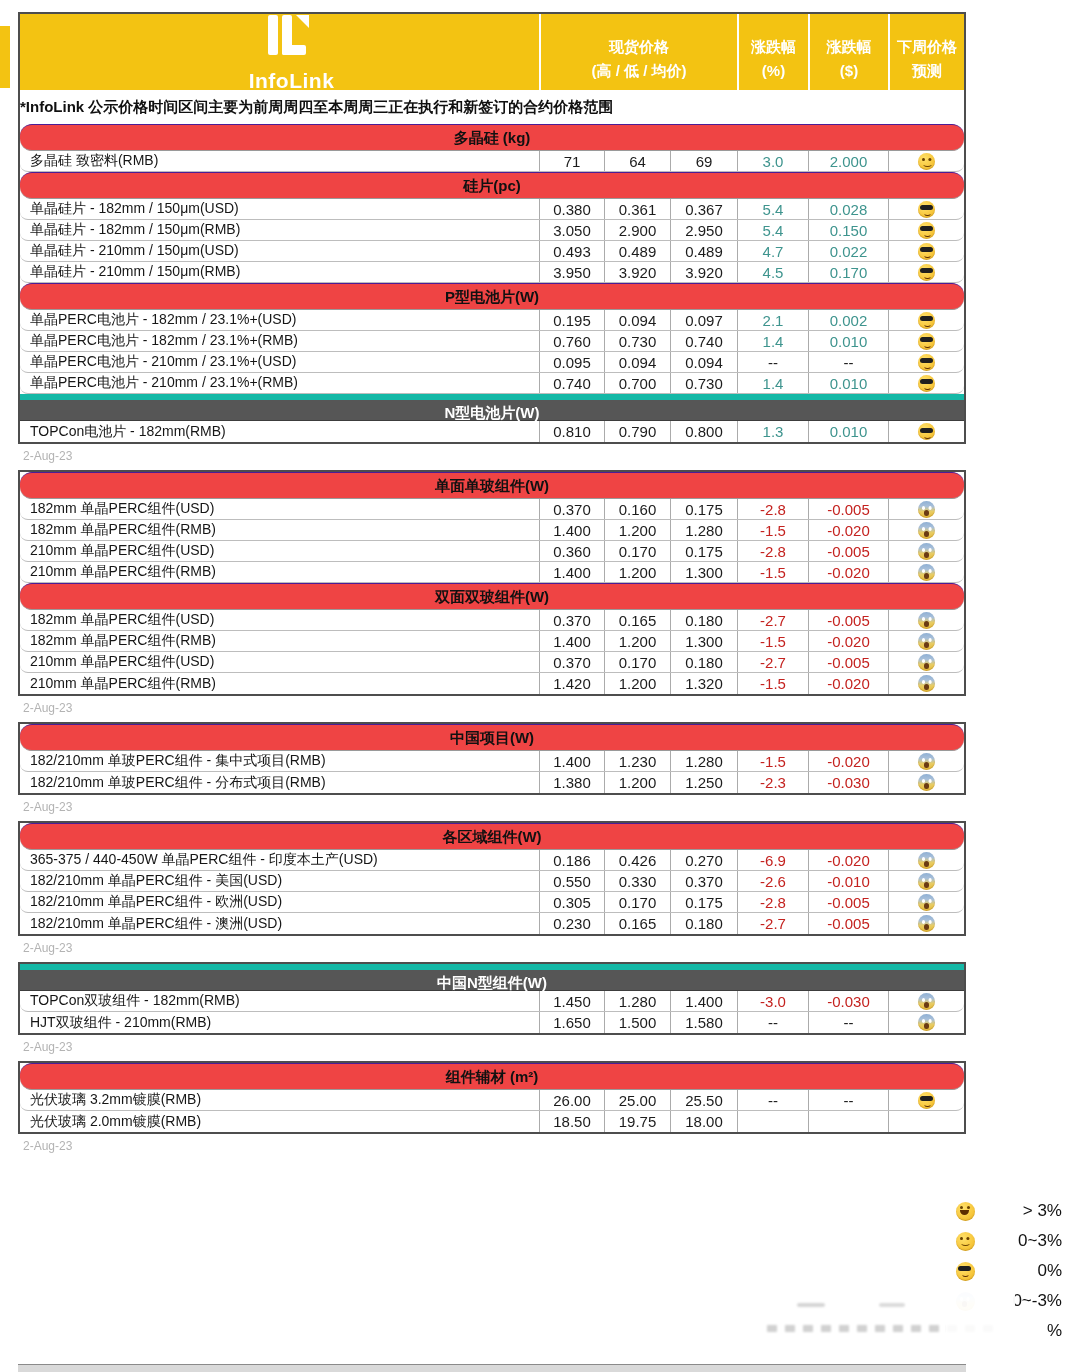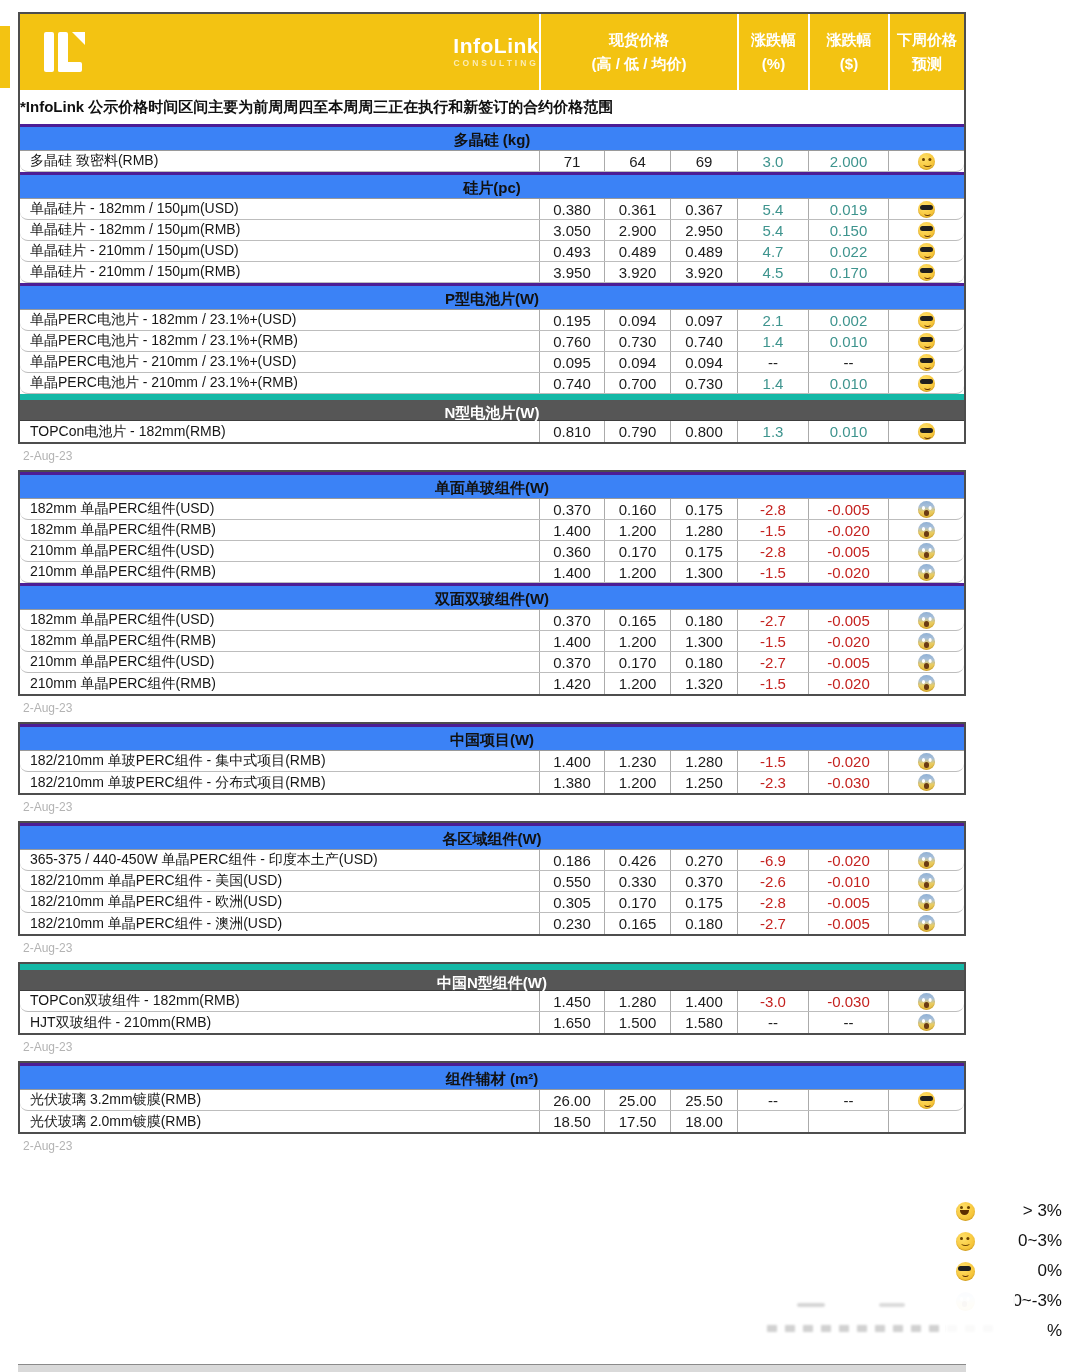--- a/index.html
+++ b/index.html
@@ -7,33 +7,33 @@
          font-family:"Liberation Sans","DejaVu Sans",sans-serif;}
   *{box-sizing:border-box;}
   .main{position:absolute;left:18px;top:12px;width:948px;}
   .ptable{width:948px;border:2px solid #4d4d4d;background:#fff;}
   
   .yhead{display:grid;grid-template-columns:519px 198px 71px 80px 76px;height:76px;
          background:#F3C312;color:#fff;font-weight:bold;}
   .yh-cell{display:flex;flex-direction:column;align-items:center;justify-content:center;
            font-size:15px;line-height:24px;text-align:center;}
   .yh-cell + .yh-cell{border-left:2px solid #fff;}
-  .logo-cell{flex-direction:row;justify-content:space-between;padding-left:24px;gap:14px;}
+  .logo-cell{flex-direction:column;justify-content:space-between;padding-left:24px;gap:14px;}
   .logo-mark{position:relative;width:48px;height:42px;flex:0 0 auto;}
   .lm-i{position:absolute;left:0;top:1px;width:10px;height:40px;background:#fff;border-radius:2px;}
   .lm-l{position:absolute;left:14px;top:1px;width:10px;height:40px;background:#fff;border-radius:2px;}
   .lm-foot{position:absolute;left:14px;bottom:1px;width:24px;height:10px;background:#fff;border-radius:2px;}
   .lm-flag{position:absolute;left:28px;top:1px;width:0;height:0;
            border-top:13px solid #fff;border-left:13px solid transparent;}
   .brand{font-size:21px;font-weight:bold;color:#fff;line-height:22px;letter-spacing:.5px;}
   .brand-sub{font-size:8.5px;font-weight:bold;color:rgba(255,255,255,.68);letter-spacing:3px;line-height:12px;}
   .note{height:34px;line-height:34px;text-align:left;font-weight:bold;font-size:15px;color:#101010;background:#fff;}
   
   .sband{height:27px;line-height:25px;text-align:center;font-weight:bold;font-size:15px;}
-  .sband.light{background:#3b82f6;color:#111;border-top:3px solid #4c1d95;border-bottom:1px solid #9a9a9a;}
+  .sband.light{background:#ef4444;color:#111;border-top:1px solid #4c1d95;border-bottom:1px solid #9a9a9a;border-radius:12px;}
   .sband.dark{background:#565656;color:#fff;border-top:6px solid #14b8a6;border-bottom:1px solid #3c3c3c;}
   
   .prow{display:grid;grid-template-columns:519px 65px 66px 67px 71px 80px 76px;height:21px;
         background:#fff;border-bottom:1px solid #bdbdbd;border-radius:8px;}
   .prow:last-child{border-bottom:none;}
   .cell{display:flex;align-items:center;justify-content:center;font-size:15px;color:#1c1c1c;}
   .cell + .cell{border-left:1px solid #ababab;}
   .cell.label{justify-content:flex-start;padding-left:10px;font-size:14px;color:#161616;}
   .cell.pos{color:#3E948E;}
   .cell.neg{color:#C4221F;}
@@ -126,21 +126,21 @@
             <span class="emj" data-emoji="smile"></span>
           </div>
         </div>
         <div class="sband light">硅片(pc)</div>
         <div class="prow">
           <div class="cell label">单晶硅片 - 182mm / 150μm(USD)</div>
           <div class="cell">0.380</div>
           <div class="cell">0.361</div>
           <div class="cell">0.367</div>
           <div class="cell pos">5.4</div>
-          <div class="cell pos">0.019</div>
+          <div class="cell pos">0.028</div>
           <div class="cell">
             <span class="emj" data-emoji="sunglasses"></span>
           </div>
         </div>
         <div class="prow">
           <div class="cell label">单晶硅片 - 182mm / 150μm(RMB)</div>
           <div class="cell">3.050</div>
           <div class="cell">2.900</div>
           <div class="cell">2.950</div>
           <div class="cell pos">5.4</div>
@@ -432,21 +432,21 @@
           <div class="cell">25.50</div>
           <div class="cell dash">--</div>
           <div class="cell dash">--</div>
           <div class="cell">
             <span class="emj" data-emoji="sunglasses"></span>
           </div>
         </div>
         <div class="prow">
           <div class="cell label">光伏玻璃 2.0mm镀膜(RMB)</div>
           <div class="cell">18.50</div>
-          <div class="cell">17.50</div>
+          <div class="cell">19.75</div>
           <div class="cell">18.00</div>
           <div class="cell"></div>
           <div class="cell"></div>
           <div class="cell"></div>
         </div>
       </div>
       <div class="date">2-Aug-23</div>
     </div>
 
   <div class="legend">

